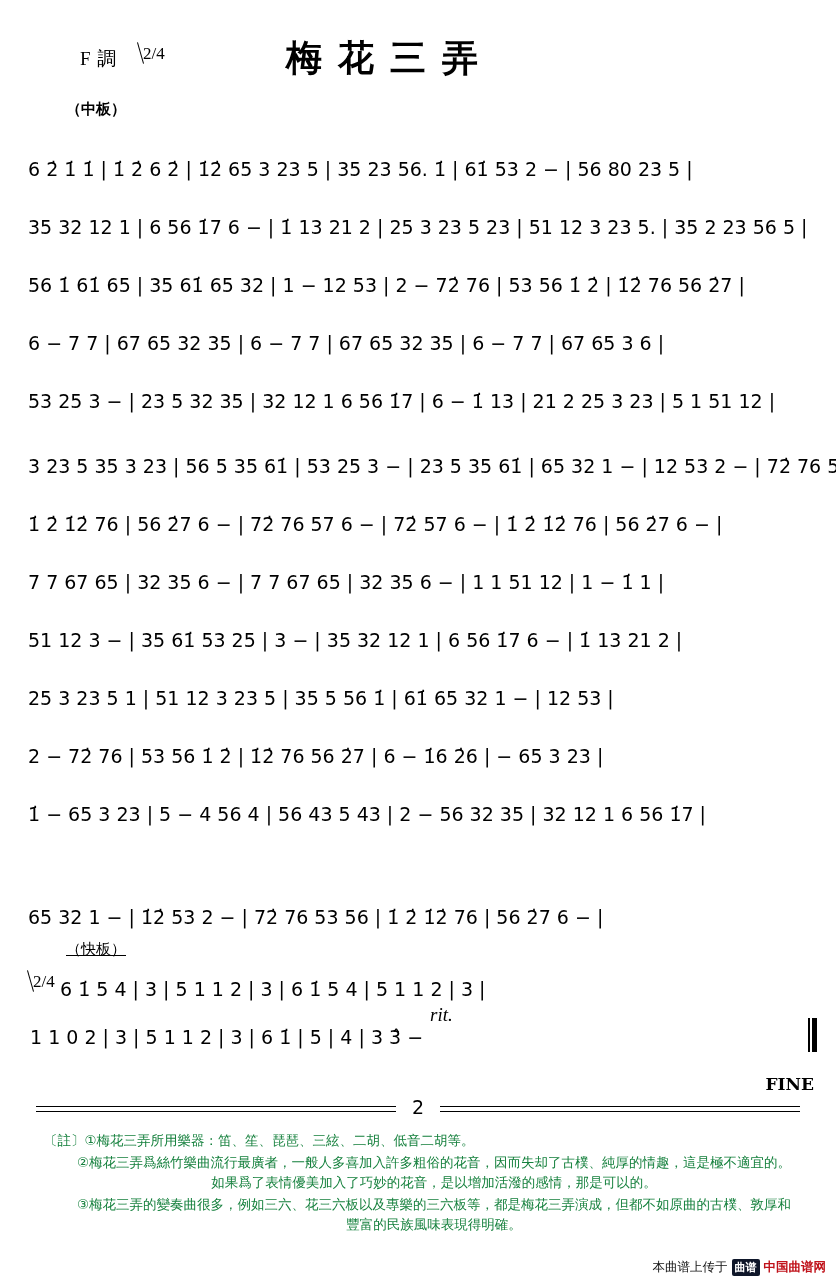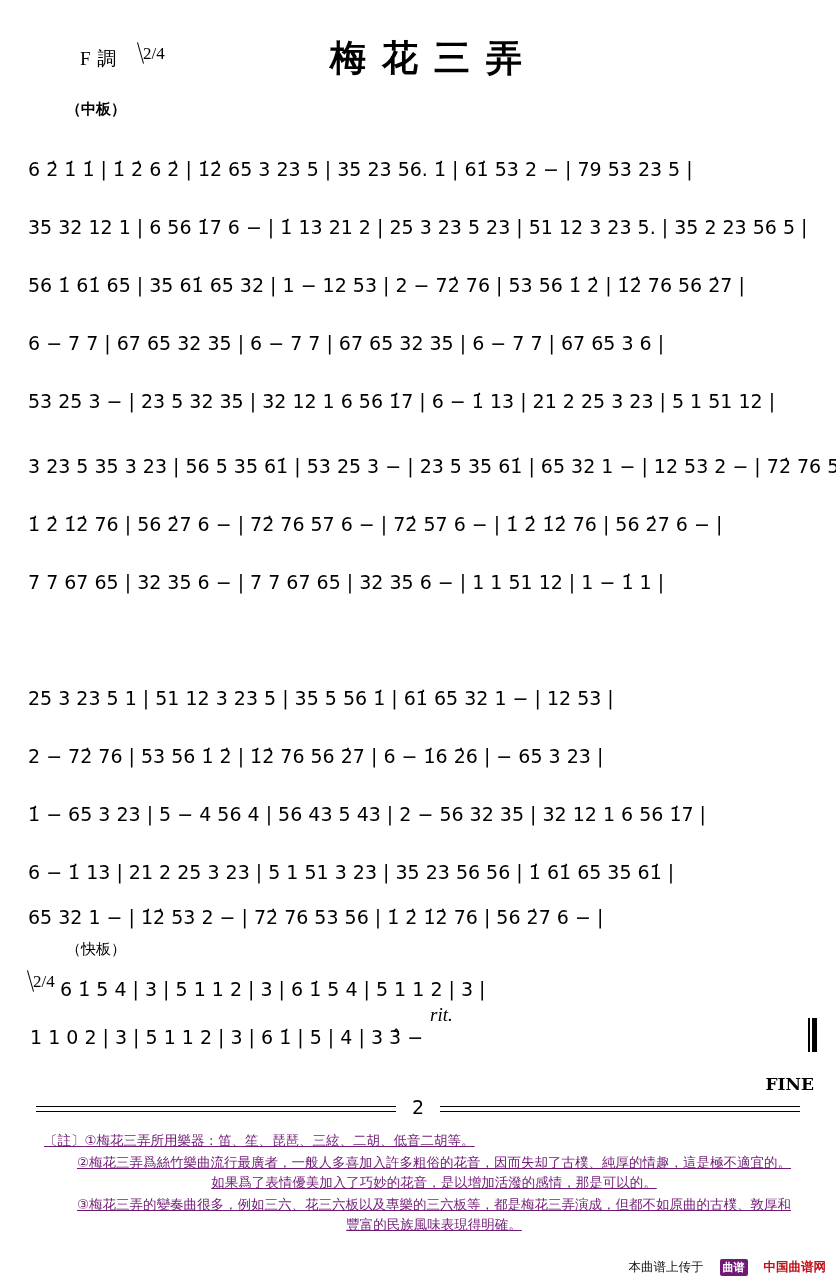--- a/index.html
+++ b/index.html
@@ -57,29 +57,28 @@
   .title {
     position: absolute;
     left: 0; top: 0;
     width: 764px;
     text-align: center;
     font-size: 36px;
     font-weight: bold;
     letter-spacing: 16px;
     text-indent: 16px;
     font-family: "DejaVu Serif", serif;
-    padding-left: 44px;
   }
   .tempo-mark {
     position: absolute;
     font-size: 15px;
     font-family: "DejaVu Sans", sans-serif;
   }
   #tempo-zhongban { left: 66px; top: 100px; font-weight: bold; }
-  #tempo-kuaiban  { left: 66px; top: 940px; }
+  #tempo-kuaiban  { left: 66px; top: 940px; text-decoration: underline; }
 
   
   .staff {
     position: absolute;
     left: 28px;
     width: 784px;
     height: 46px;
     font-family: "DejaVu Sans", sans-serif;
     font-size: 19px;
     white-space: nowrap;
@@ -121,42 +120,41 @@
   }
 
   
   .notes-block {
     position: absolute;
     left: 44px; top: 1130px;
     width: 750px;
     font-family: "DejaVu Sans", sans-serif;
     font-size: 13.5px;
     line-height: 20px;
-    color: #701a75;
-    text-decoration: underline;
+    color: #15803d;
   }
   .notes-block p {
     margin: 0 0 2px 0;
     text-indent: 0;
   }
   .notes-block p.indent { padding-left: 30px; text-align: center; }
 
   .credit {
     position: absolute;
     right: 10px; bottom: 6px;
     font-size: 12.5px;
     font-family: Liberation Serif, serif;
     color: #111;
     display: flex;
     align-items: center;
-    gap: 16px;
+    gap: 4px;
   }
   .credit .logo {
     display: inline-block;
-    background: #701a75;
+    background: #0f172a;
     color: #fff;
     font-size: 11px;
     padding: 1px 3px;
     border-radius: 2px;
     font-weight: bold;
   }
   .credit .site { color: #c0121a; font-weight: bold; }
 
   .fine {
     position: absolute;
@@ -211,21 +209,21 @@
   <div class="header">
     <div class="key-sig">F 調</div>
     <div class="meter"><span class="frac">2/4</span></div>
     <div class="title">梅花三弄</div>
   </div>
 
   <div class="tempo-mark" id="tempo-zhongban">（中板）</div>
   <div class="tempo-mark" id="tempo-kuaiban">（快板）</div>
 
   <div class="staff" style="top:146px">
-    <div class="notes">6  2̇  1̇  1̇ | 1̇  2̇  6  2̇ | 1̇2̇ 65  3 23  5 | 35  23  56.  1̇ | 61̇  53  2  − | 79  53  23  5 |</div>
+    <div class="notes">6  2̇  1̇  1̇ | 1̇  2̇  6  2̇ | 1̇2̇ 65  3 23  5 | 35  23  56.  1̇ | 61̇  53  2  − | 56  80  23  5 |</div>
   </div>
   <div class="staff" style="top:204px">
     <div class="notes">35  32  12  1 | 6 56 1̇7  6  − | 1̇  13  21  2 | 25 3 23  5  23 | 51 12  3 23  5. | 35  2 23 56  5 |</div>
   </div>
   <div class="staff" style="top:262px">
     <div class="notes">56  1̇  61̇  65 | 35  61̇  65  32 | 1  −  12  53 | 2  −  72̇  76 | 53  56  1̇  2̇ | 1̇2̇  76  56  2̇7 |</div>
   </div>
   <div class="staff" style="top:320px">
     <div class="notes">6  −  7  7 | 67  65  32  35 | 6  −  7  7 | 67  65  32  35 | 6  −  7  7 | 67  65  3  6 |</div>
   </div>
@@ -234,31 +232,31 @@
   </div>
   <div class="staff" style="top:443px">
     <div class="notes">3 23 5 35 3 23 | 56  5  35  61̇ | 53  25  3  − | 23  5  35  61̇ | 65  32  1  − | 12  53  2  − | 72̇  76  53  56 |</div>
   </div>
   <div class="staff" style="top:501px">
     <div class="notes">1̇  2̇  1̇2̇  76 | 56  2̇7  6  − | 72̇  76  57  6  − | 72̇  57  6  − | 1̇  2̇  1̇2̇  76 | 56  2̇7  6  − |</div>
   </div>
   <div class="staff" style="top:559px">
     <div class="notes">7  7  67  65 | 32  35  6  − | 7  7  67  65 | 32  35  6  − | 1  1  51  12 | 1  −  1̇  1 |</div>
   </div>
+  <div class="staff" style="top:617px">
+    <div class="notes">51  12  3  − | 35  61̇  53  25 | 3  − | 35  32  12  1 | 6 56 1̇7  6  − | 1̇  13  21  2 |</div>
+  </div>
   <div class="staff" style="top:675px">
     <div class="notes">25  3 23  5  1 | 51  12  3 23  5 | 35  5  56  1̇ | 61̇  65  32  1  − | 12  53 |</div>
   </div>
   <div class="staff" style="top:733px">
     <div class="notes">2  −  72̇  76 | 53  56  1̇  2̇ | 1̇2̇  76  56  2̇7 | 6  −  1̇6  2̇6 | − 65 3 23 |</div>
   </div>
   <div class="staff" style="top:791px">
     <div class="notes">1̇  −  65  3 23 | 5  −  4  56  4 | 56  43  5  43 | 2  −  56  32  35 | 32  12  1  6 56 1̇7 |</div>
-  </div>
-  <div class="staff" style="top:849px">
-    <div class="notes">6  −  1̇  13 | 21  2  25  3 23 | 5  1  51  3 23 | 35  23  56  56 | 1̇  61̇  65  35  61̇ |</div>
   </div>
   <div class="staff" style="top:894px">
     <div class="notes">65  32  1  − | 1̇2̇  53  2  − | 72̇  76  53  56 | 1̇  2̇  1̇2̇  76 | 56  2̇7  6  − |</div>
   </div>
 
   <div class="meter-2"><span class="frac">2/4</span></div>
   <div class="staff" style="top:966px; left:60px; width:752px">
     <div class="notes">6 1̇  5 4 | 3 | 5 1  1 2 | 3 | 6  1̇  5  4 | 5 1  1 2 | 3 |</div>
   </div>
   <div class="rit">rit.</div>

